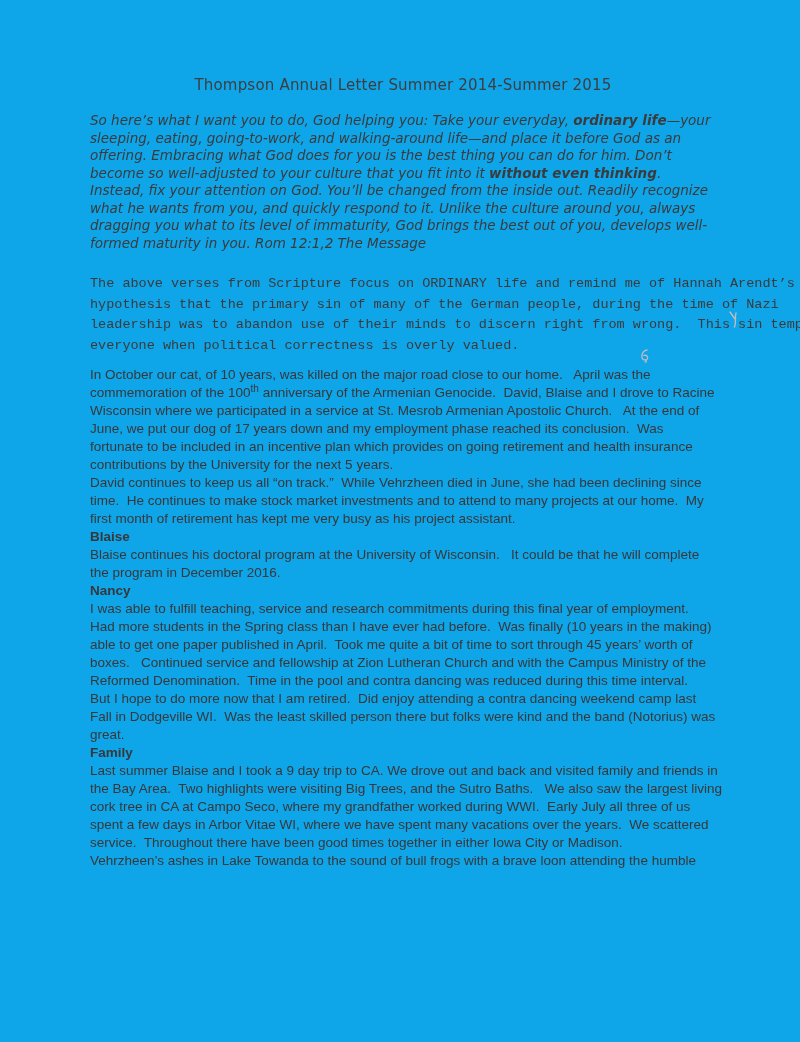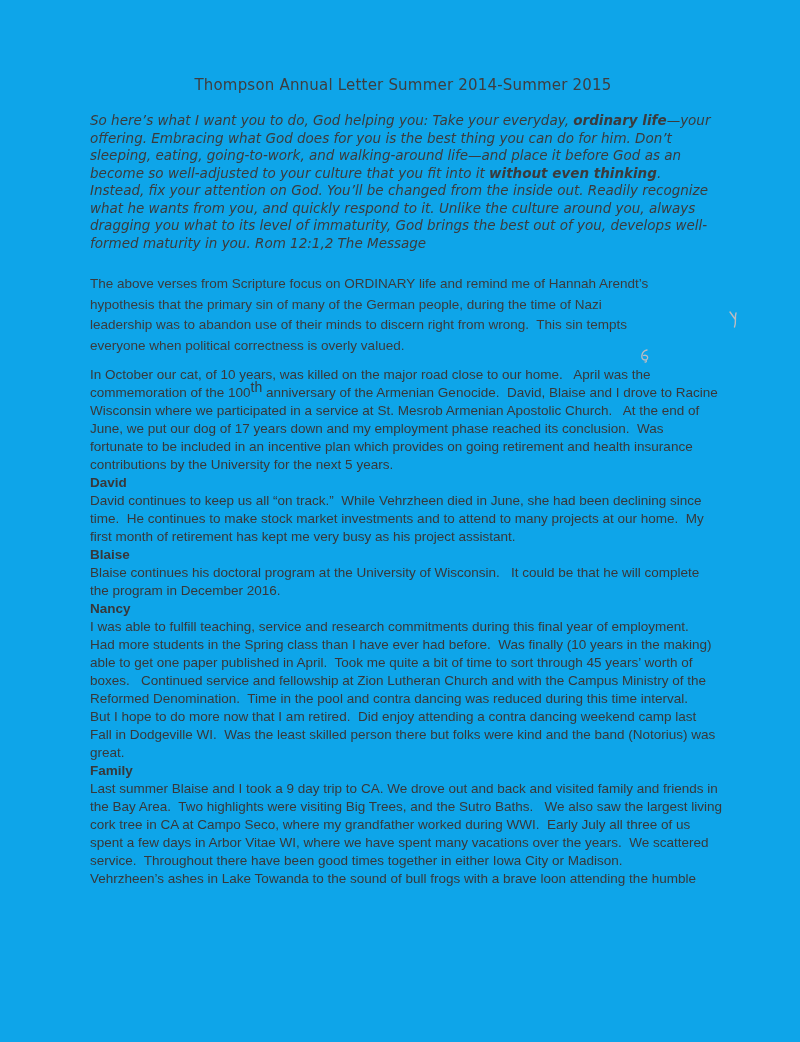--- a/index.html
+++ b/index.html
@@ -23,44 +23,44 @@
   .tline{white-space:pre;}
   .para{color:#3b3b3d;}
   .scripture{
     margin-top:18px;
     font-family:"DejaVu Sans",sans-serif;
     font-style:italic;
     font-size:13.5px;line-height:17.5px;
   }
   .intro{
     margin-top:22px;
-    font-family:Liberation Sans, sans-serif;
+    font-family:Liberation Mono, monospace;
     font-size:13.5px;line-height:20.5px;
   }
   .bodytext{
     margin-top:10px;
     font-size:13.5px;line-height:18px;
     color:#38383a;
   }
   .bodytext .h{font-weight:700;line-height:18px;white-space:pre;}
   .b{font-weight:700;}
-  sup{font-size:14px;line-height:0;vertical-align:super;text-align:center;}
+  sup{font-size:10px;line-height:0;vertical-align:super;text-align:center;}
   .artifact{position:absolute;pointer-events:none;}
 </style>
 </head>
 <body>
 
 <div class="sheet">
 
   <div class="title">Thompson Annual Letter Summer 2014-Summer 2015</div>
 
   <div class="para scripture">
       <div class="tline"><span>So here’s what I want you to do, God helping you: Take your everyday, </span><span class="b">ordinary life</span><span>—your</span></div>
+      <div class="tline"><span>sleeping, eating, going-to-work, and walking-around life—and place it before God as an</span></div>
       <div class="tline"><span>offering. Embracing what God does for you is the best thing you can do for him. Don’t</span></div>
-      <div class="tline"><span>sleeping, eating, going-to-work, and walking-around life—and place it before God as an</span></div>
       <div class="tline"><span>become so well-adjusted to your culture that you fit into it </span><span class="b">without even thinking</span><span>.</span></div>
       <div class="tline"><span>Instead, fix your attention on God. You’ll be changed from the inside out. Readily recognize</span></div>
       <div class="tline"><span>what he wants from you, and quickly respond to it. Unlike the culture around you, always</span></div>
       <div class="tline"><span>dragging you what to its level of immaturity, God brings the best out of you, develops well-</span></div>
       <div class="tline"><span>formed maturity in you. Rom 12:1,2 The Message</span></div>
     </div>
 
   <div class="para intro">
       <div class="tline"><span>The above verses from Scripture focus on ORDINARY life and remind me of Hannah Arendt’s</span></div>
       <div class="tline"><span>hypothesis that the primary sin of many of the German people, during the time of Nazi</span></div>
@@ -75,21 +75,20 @@
           <div class="tline"><span>In October our cat, of 10 years, was killed on the major road close to our home.   April was the</span></div>
           <div class="tline"><span>commemoration of the 100</span><sup>th</sup><span> anniversary of the Armenian Genocide.  David, Blaise and I drove to Racine</span></div>
           <div class="tline"><span>Wisconsin where we participated in a service at St. Mesrob Armenian Apostolic Church.   At the end of</span></div>
           <div class="tline"><span>June, we put our dog of 17 years down and my employment phase reached its conclusion.  Was</span></div>
           <div class="tline"><span>fortunate to be included in an incentive plan which provides on going retirement and health insurance</span></div>
           <div class="tline"><span>contributions by the University for the next 5 years.</span></div>
         </div>
     </section>
 
     <section>
-      <div class="h">David</div>
       <div>
           <div class="tline"><span>David continues to keep us all “on track.”  While Vehrzheen died in June, she had been declining since</span></div>
           <div class="tline"><span>time.  He continues to make stock market investments and to attend to many projects at our home.  My</span></div>
           <div class="tline"><span>first month of retirement has kept me very busy as his project assistant.</span></div>
         </div>
     </section>
 
     <section>
       <div class="h">Blaise</div>
       <div>

